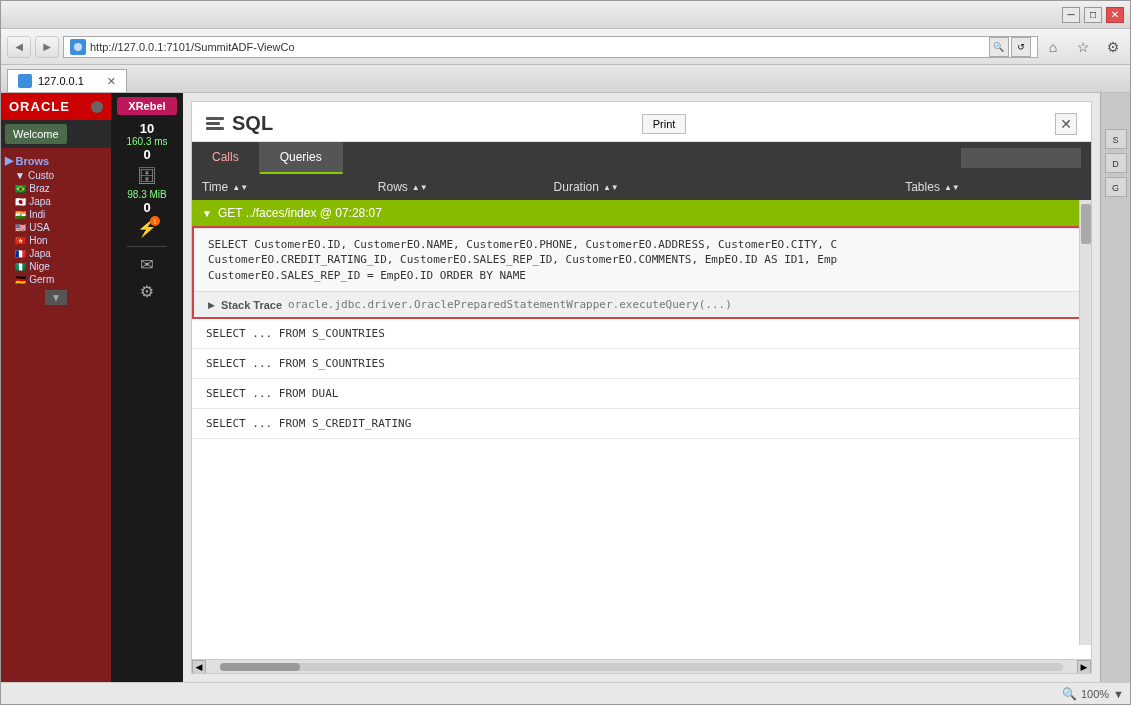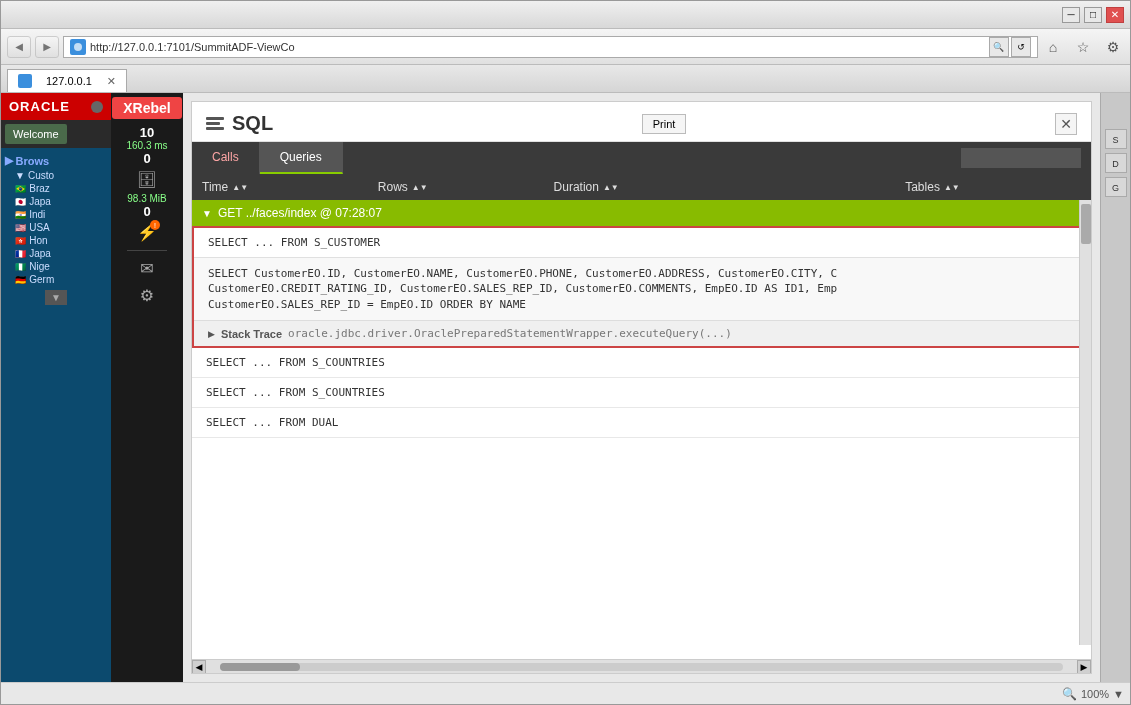--- a/index.html
+++ b/index.html
@@ -14,46 +14,46 @@
 
     .nav-bar { background: linear-gradient(to bottom, #f5f5f5, #e0e0e0); height: 36px; display: flex; align-items: center; padding: 0 6px; gap: 4px; border-bottom: 1px solid #bbb; }
     .nav-btn { width: 24px; height: 22px; background: linear-gradient(to bottom, #fafafa, #ddd); border: 1px solid #aaa; border-radius: 3px; display: flex; align-items: center; justify-content: center; font-size: 10px; cursor: pointer; }
     .nav-btn.disabled { opacity: 0.5; }
     .address-bar { flex: 1; height: 22px; border: 1px solid #aaa; background: white; padding: 0 6px; font-size: 11px; display: flex; align-items: center; }
     .address-icon { width: 16px; height: 16px; background: #3b8fdd; border-radius: 2px; margin-right: 4px; display: flex; align-items: center; justify-content: center; }
     .address-text { font-size: 11px; color: #333; flex: 1; }
     .address-actions { display: flex; gap: 2px; }
     .addr-btn { width: 20px; height: 20px; border: 1px solid #aaa; background: #e8e8e8; display: flex; align-items: center; justify-content: center; font-size: 9px; cursor: pointer; }
     .tab-bar { background: linear-gradient(to bottom, #e8e8e8, #d5d5d5); height: 28px; display: flex; align-items: flex-end; padding: 0 6px; border-bottom: 1px solid #bbb; }
-    .browser-tab { background: white; border: 1px solid #aaa; border-bottom: none; padding: 4px 10px; font-size: 11px; display: flex; align-items: center; gap: 14px; min-width: 120px; }
+    .browser-tab { background: white; border: 1px solid #aaa; border-bottom: none; padding: 4px 10px; font-size: 11px; display: flex; align-items: center; gap: 6px; min-width: 120px; }
     .browser-tab .tab-icon { width: 14px; height: 14px; background: #3b8fdd; border-radius: 2px; }
     .browser-tab .tab-close { margin-left: auto; cursor: pointer; color: #666; }
     .nav-icons { display: flex; gap: 8px; margin-left: auto; align-items: center; }
     .nav-icon-btn { width: 22px; height: 22px; display: flex; align-items: center; justify-content: center; font-size: 14px; cursor: pointer; color: #555; }
 
     
     .main-area { display: flex; flex: 1; overflow: hidden; }
 
     
-    .left-sidebar { width: 110px; background: #0c4a6e; display: flex; flex-direction: column; flex-shrink: 0; }
+    .left-sidebar { width: 110px; background: #7f1d1d; display: flex; flex-direction: column; flex-shrink: 0; }
     .oracle-header { background: #cc0000; padding: 6px 8px; display: flex; align-items: center; justify-content: space-between; }
     .oracle-logo { color: white; font-size: 13px; font-weight: bold; letter-spacing: 1px; }
     .oracle-dot { width: 12px; height: 12px; background: #666; border-radius: 50%; }
 
     .sidebar-top { background: #2a2a2a; padding: 4px; }
     .welcome-tab { background: #4a6a4a; color: white; padding: 4px 8px; font-size: 11px; border-radius: 2px; cursor: pointer; display: inline-block; }
 
     .sidebar-tree { flex: 1; padding: 4px; overflow: hidden; }
     .tree-label { color: #88aaff; font-size: 11px; font-weight: bold; padding: 2px 0; cursor: pointer; display: flex; align-items: center; gap: 2px; }
     .tree-item { color: #ccddff; font-size: 10px; padding: 1px 2px 1px 10px; cursor: pointer; display: flex; align-items: center; gap: 3px; white-space: nowrap; overflow: hidden; }
     .tree-item .flag { font-size: 9px; }
 
     
     .xrebel-panel { background: #1a1a1a; width: 72px; display: flex; flex-direction: column; align-items: center; padding: 4px 0; flex-shrink: 0; }
-    .xrebel-logo { background: #ef4444; color: white; font-size: 14px; font-weight: bold; padding: 3px 11px; border-radius: 3px; text-align: center; margin-bottom: 6px; }
+    .xrebel-logo { background: #be185d; color: white; font-size: 11px; font-weight: bold; padding: 3px 11px; border-radius: 3px; text-align: center; margin-bottom: 6px; }
     .xrebel-num { color: white; font-size: 13px; font-weight: bold; }
     .xrebel-time { color: #88ff88; font-size: 10px; }
     .xrebel-icon-btn { color: #aaa; font-size: 16px; margin: 4px 0; cursor: pointer; position: relative; }
     .xrebel-badge { position: absolute; top: -3px; right: -3px; background: #ff6600; color: white; font-size: 7px; border-radius: 50%; width: 10px; height: 10px; display: flex; align-items: center; justify-content: center; }
     .xrebel-divider { width: 40px; height: 1px; background: #444; margin: 4px 0; }
 
     
     .content-area { flex: 1; background: #e8e8e8; overflow: hidden; display: flex; flex-direction: column; }
 
     
@@ -274,21 +274,20 @@
 
         <div class="queries-container">
           <div class="queries-scroll-area">
 
             <div class="group-header">
               <span class="group-arrow">▼</span>
               <span>GET ../faces/index @ 07:28:07</span>
             </div>
 
             <div class="query-item expanded">
-              <div class="query-summary">SELECT ... FROM S_CUSTOMER</div>
               <div class="query-detail">
                 <div class="query-code">SELECT CustomerEO.ID, CustomerEO.NAME, CustomerEO.PHONE, CustomerEO.ADDRESS, CustomerEO.CITY, C</div>
                 <div class="query-code">CustomerEO.CREDIT_RATING_ID, CustomerEO.SALES_REP_ID, CustomerEO.COMMENTS, EmpEO.ID AS ID1, Emp</div>
                 <div class="query-code">CustomerEO.SALES_REP_ID = EmpEO.ID ORDER BY NAME</div>
               </div>
               <div class="stack-trace-row">
                 <span class="stack-arrow">▶</span>
                 <span class="stack-label">Stack Trace</span>
                 <span class="stack-method">oracle.jdbc.driver.OraclePreparedStatementWrapper.executeQuery(...)</span>
               </div>
@@ -299,20 +298,23 @@
             </div>
 
             <div class="query-item">
               <div class="query-summary">SELECT ... FROM S_COUNTRIES</div>
             </div>
 
             <div class="query-item">
               <div class="query-summary">SELECT ... FROM DUAL</div>
             </div>
 
+            <div class="query-item">
+              <div class="query-summary">SELECT ... FROM S_CREDIT_RATING</div>
+            </div>
 
           </div>
 
           <div style="position:absolute; right:0; top:0; bottom:14px; width:12px; background:#e0e0e0; border-left:1px solid #ccc;">
             <div style="width:10px; background:#aaa; border-radius:2px; margin:1px; height:40px; margin-top:4px;"></div>
           </div>
         </div>
 
         <div class="hscroll">
           <div class="hscroll-btn">◀</div>

